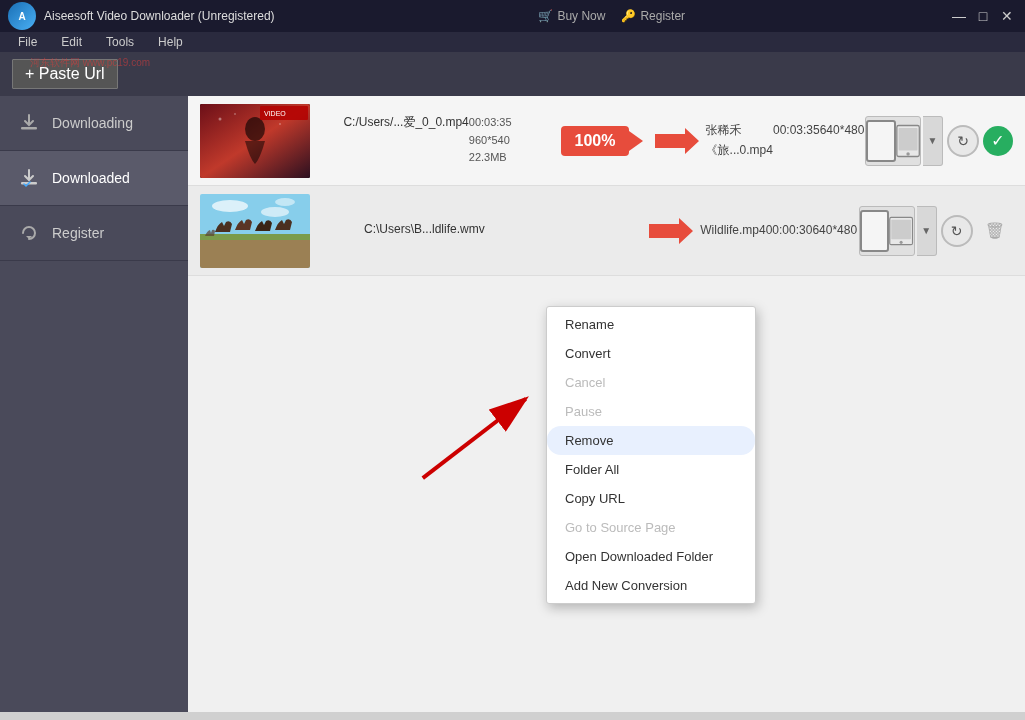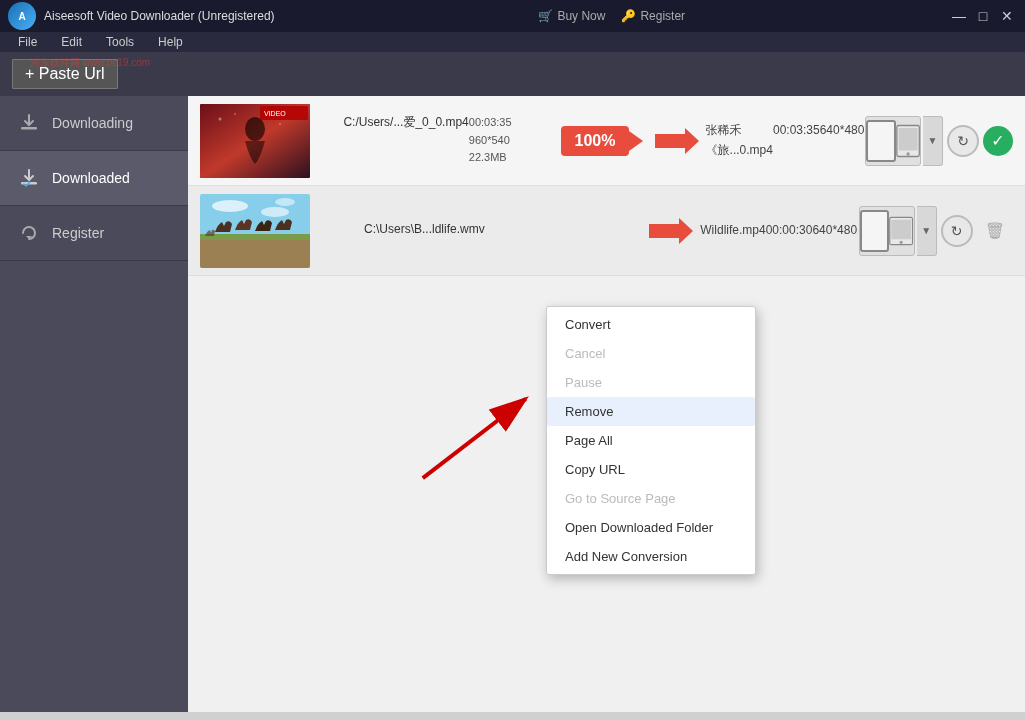--- a/index.html
+++ b/index.html
@@ -582,25 +582,26 @@
         <defs>
           <marker id="arrowhead" markerWidth="10" markerHeight="7" refX="9" refY="3.5" orient="auto">
             <polygon points="0 0, 10 3.5, 0 7" fill="#cc0000"></polygon>
           </marker>
         </defs>
         <line x1="10" y1="70" x2="130" y2="20" stroke="#cc0000" stroke-width="4" marker-end="url(#arrowhead)"></line>
       </svg>
     </div>
 
     <div class="context-menu">
+      <div class="context-menu-item">Rename</div>
       <div class="context-menu-item">Convert</div>
       <div class="context-menu-item disabled">Cancel</div>
       <div class="context-menu-item disabled">Pause</div>
-      <div class="context-menu-item" style="background:#e8f0fe;">Remove</div>
-      <div class="context-menu-item">Page All</div>
+      <div class="context-menu-item" style="background:#e8f0fe;border-radius:14px;">Remove</div>
+      <div class="context-menu-item">Folder All</div>
       <div class="context-menu-item">Copy URL</div>
       <div class="context-menu-item disabled">Go to Source Page</div>
       <div class="context-menu-item">Open Downloaded Folder</div>
       <div class="context-menu-item">Add New Conversion</div>
     </div>
 
   </div>
 </div>
 
 </body></html>

